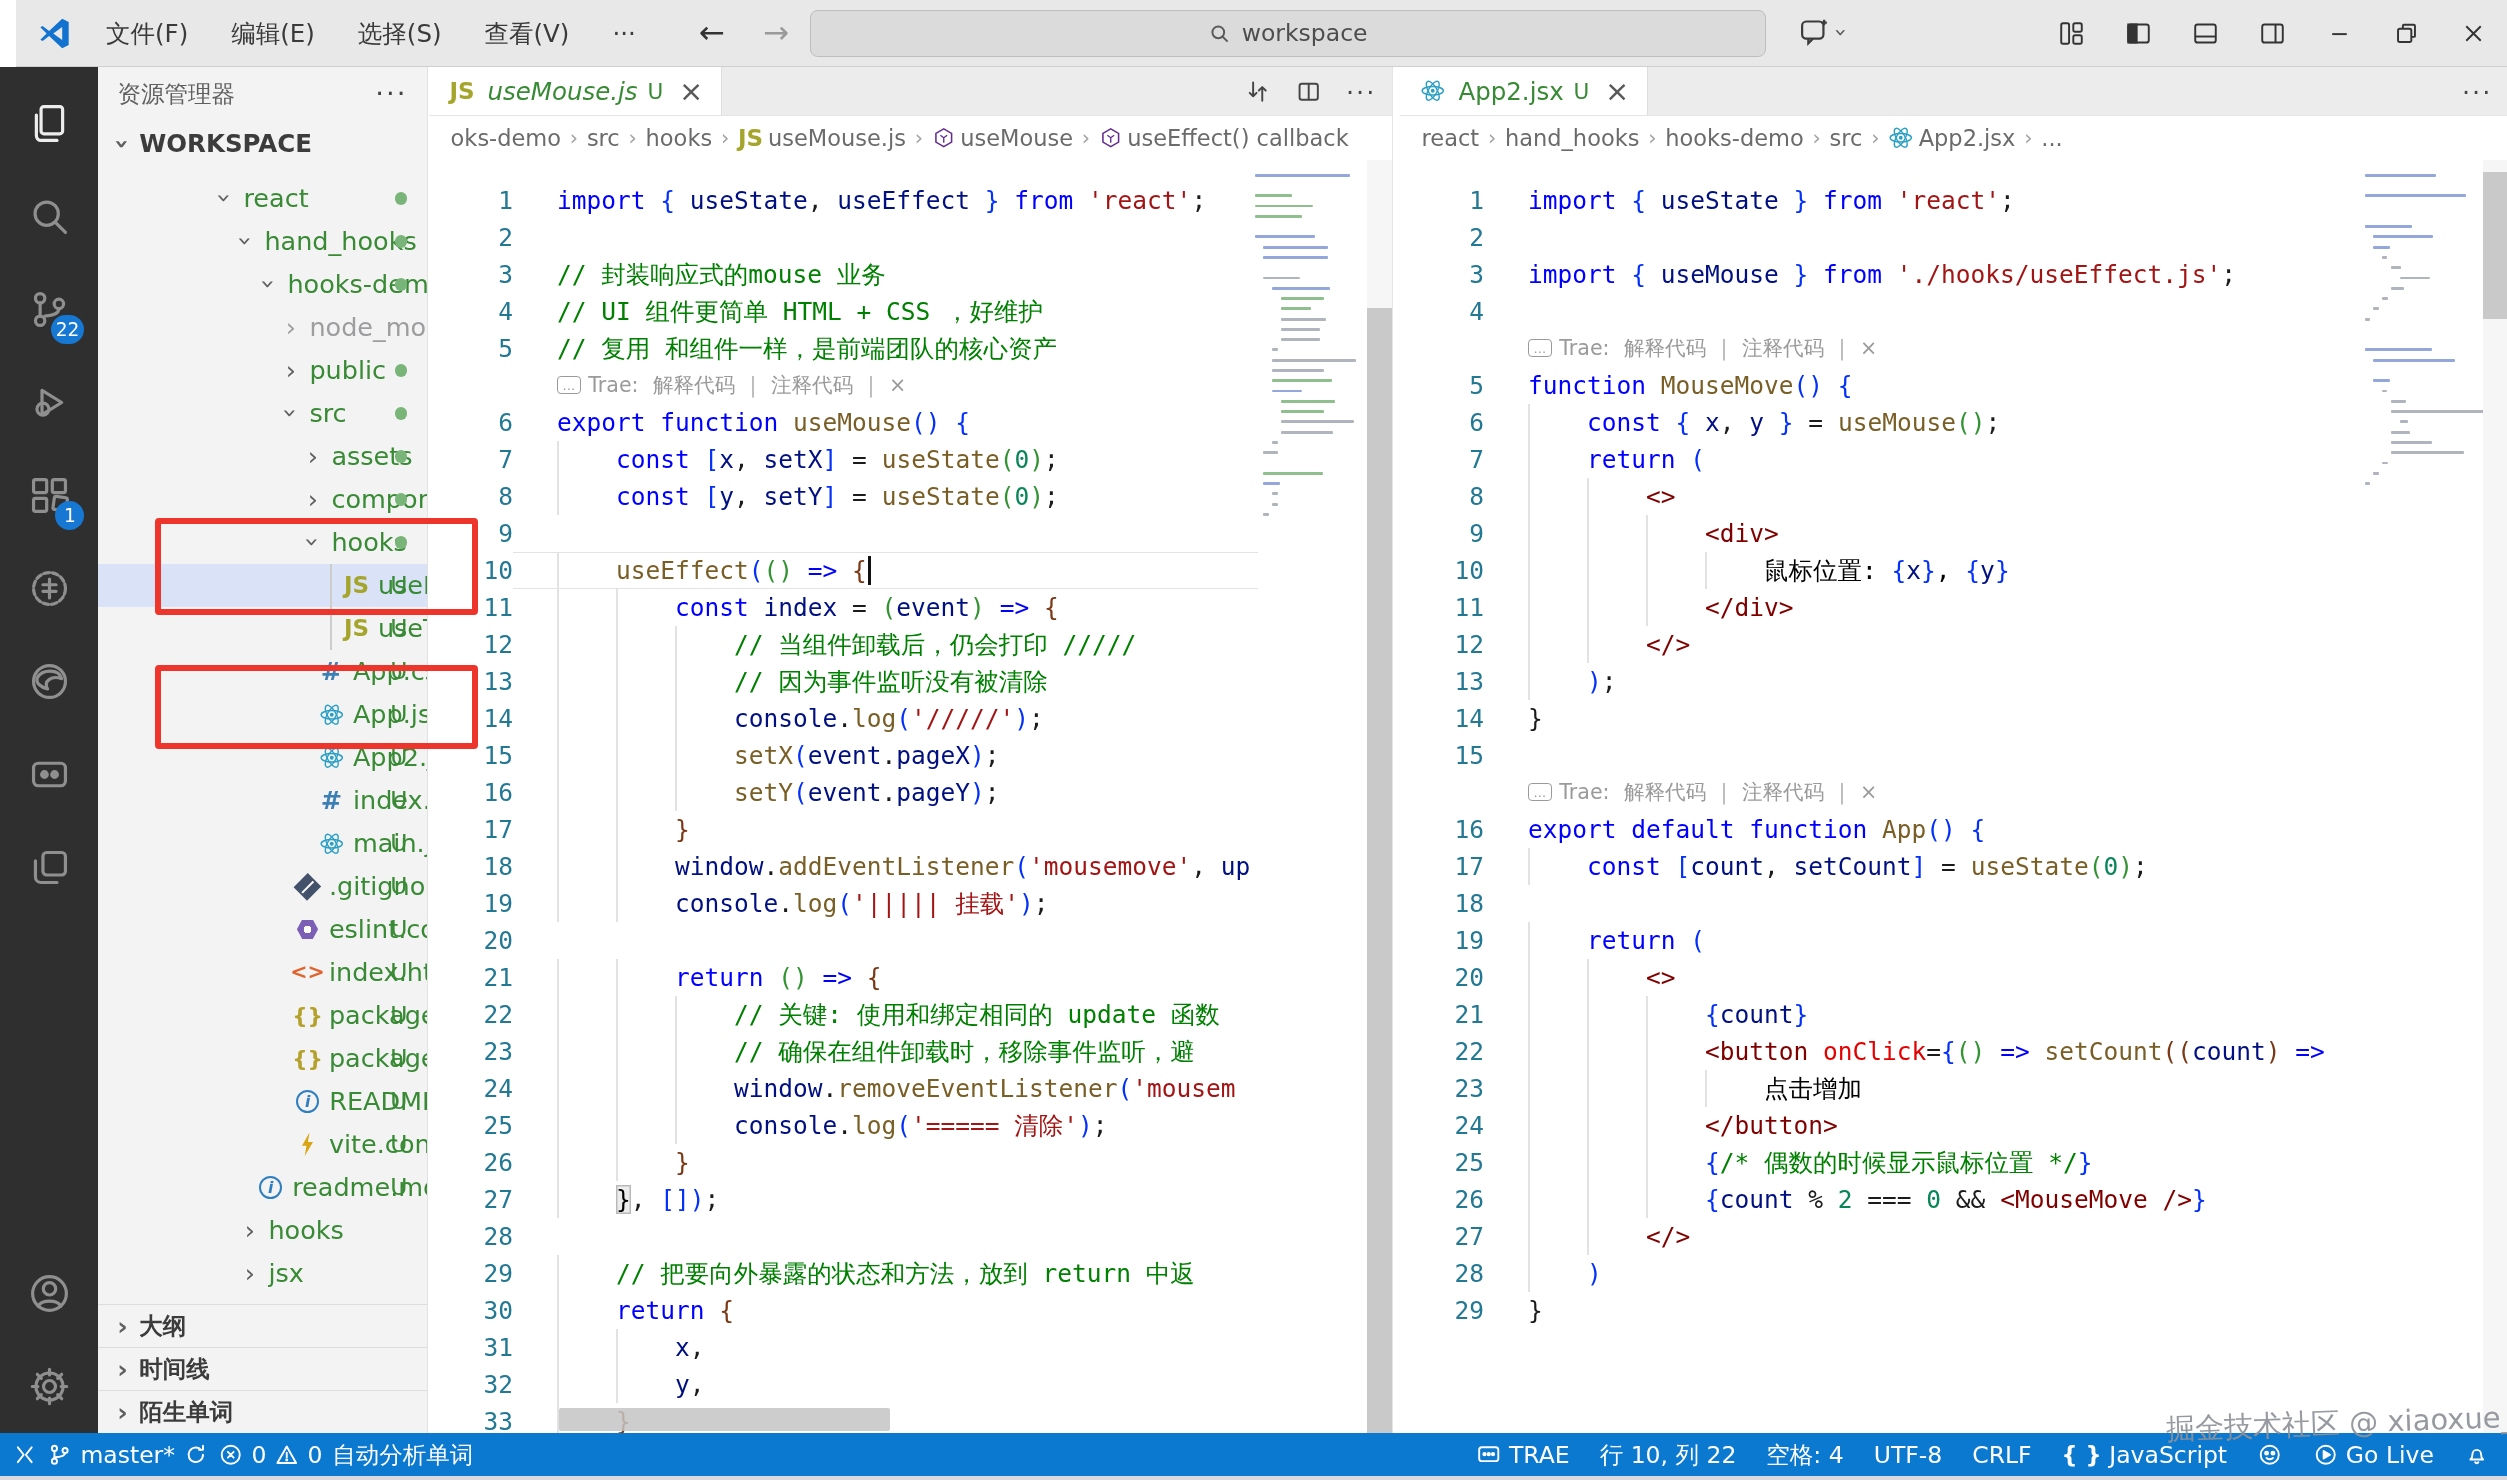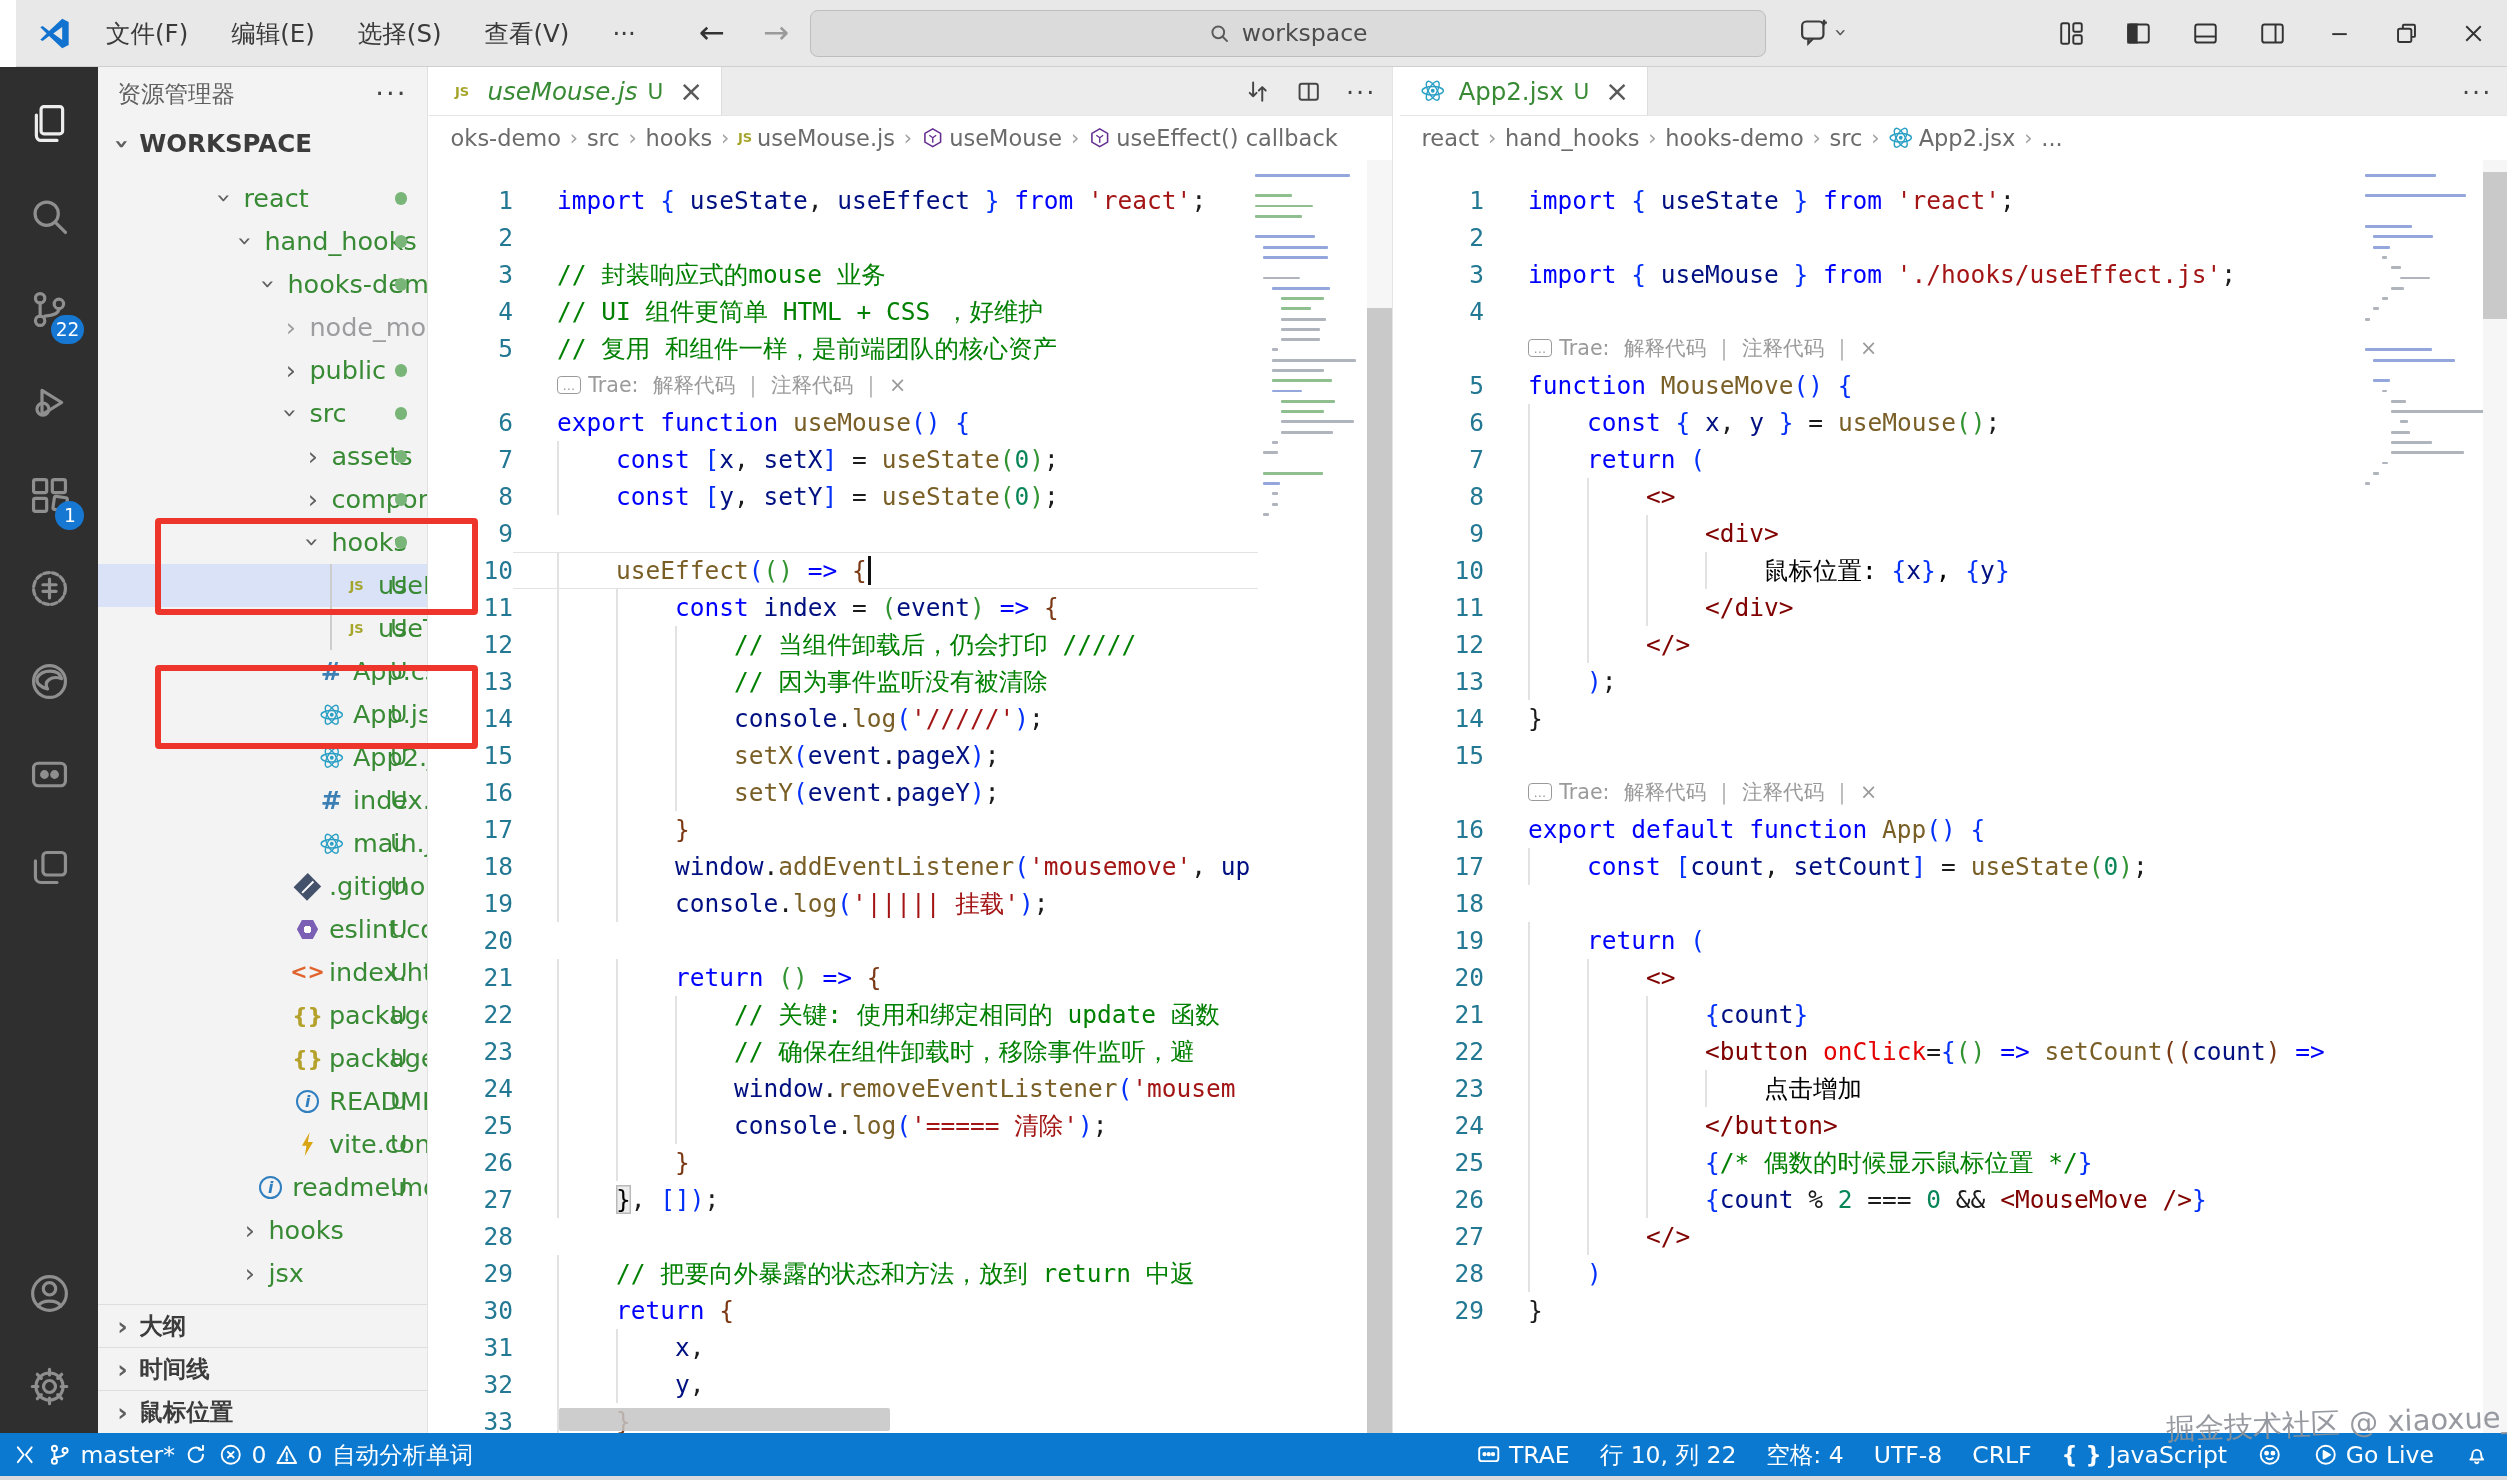--- a/index.html
+++ b/index.html
@@ -33,21 +33,21 @@
   .ws-row{height:43px;display:flex;align-items:center;padding-left:11.8px;font-weight:bold;color:#3c3c3c;font-size:24.5px;gap:3.9px;margin-top:2px;}
   .tree{margin-top:11.8px;}
   .trow{height:43px;display:flex;align-items:center;position:relative;font-size:25.5px;color:#388a34;cursor:pointer;}
   .trow.muted{color:#9d9da0;}
   .trow.sel{background:#d9e2f6;}
   .trow.guide::before{content:"";position:absolute;left:232px;top:0;bottom:0;width:1.5px;background:#cdcdcd;}
   .chev{width:25.5px;display:inline-flex;justify-content:center;color:#5f5f5f;font-size:25.5px;flex:none;}
   .chev.open{transform:rotate(90deg);}
   .trow.muted .chev{color:#9d9da0;}
   .fi{width:31px;flex:none;display:inline-flex;align-items:center;justify-content:center;font-weight:bold;font-size:19.6px;}
-  .fi-js{color:#a5a52c;font-size:13px;}
+  .fi-js{color:#a5a52c;font-size:23px;}
   .fi-css{color:#3b7fb4;font-size:25.5px;}
   .fi-html{color:#e0632e;font-size:20.6px;}
   .fi-json{color:#b5a22c;font-size:21.6px;}
   .fi-info{color:#2f7fc0;width:23.5px;height:23.5px;border:2px solid #2f7fc0;border-radius:50%;font-size:15.7px;font-style:italic;margin:0 3.9px;}
   .fi-git{width:19.6px;height:19.6px;background:#44516b;transform:rotate(45deg);margin:0 5.9px;position:relative;}
   .fi-git::after{content:"";position:absolute;left:8.8px;top:2px;width:2px;height:15.7px;background:#fff;}
   .fi-eslint{width:21.6px;height:19.6px;background:radial-gradient(circle,#fff 0 3.9px,#7a5fb5 3.9px);clip-path:polygon(25% 0,75% 0,100% 50%,75% 100%,25% 100%,0 50%);margin:0 4.9px;}
   .fi-vite{width:17.6px;height:23.5px;background:#d9a514;clip-path:polygon(62% 0,18% 56%,44% 56%,34% 100%,82% 40%,52% 40%);margin:0 6.9px;}
   .fi svg{width:25.5px;height:25.5px;}
   .tname{margin-left:5.9px;white-space:nowrap;}
@@ -447,21 +447,21 @@
     <div class="sect">
         <span class="chev">›</span>
         <span>大纲</span>
       </div>
     <div class="sect">
         <span class="chev">›</span>
         <span>时间线</span>
       </div>
     <div class="sect">
         <span class="chev">›</span>
-        <span>鼠标位置</span>
+        <span>陌生单词</span>
       </div>
   </div>
 </div>
 
 <div class="group" id="g1">
   <div class="tabbar">
     <div class="tab italic">
       <span class="fi fi-js">JS</span>
       <span class="tname">useMouse.js</span>
       <span class="u">U</span>

